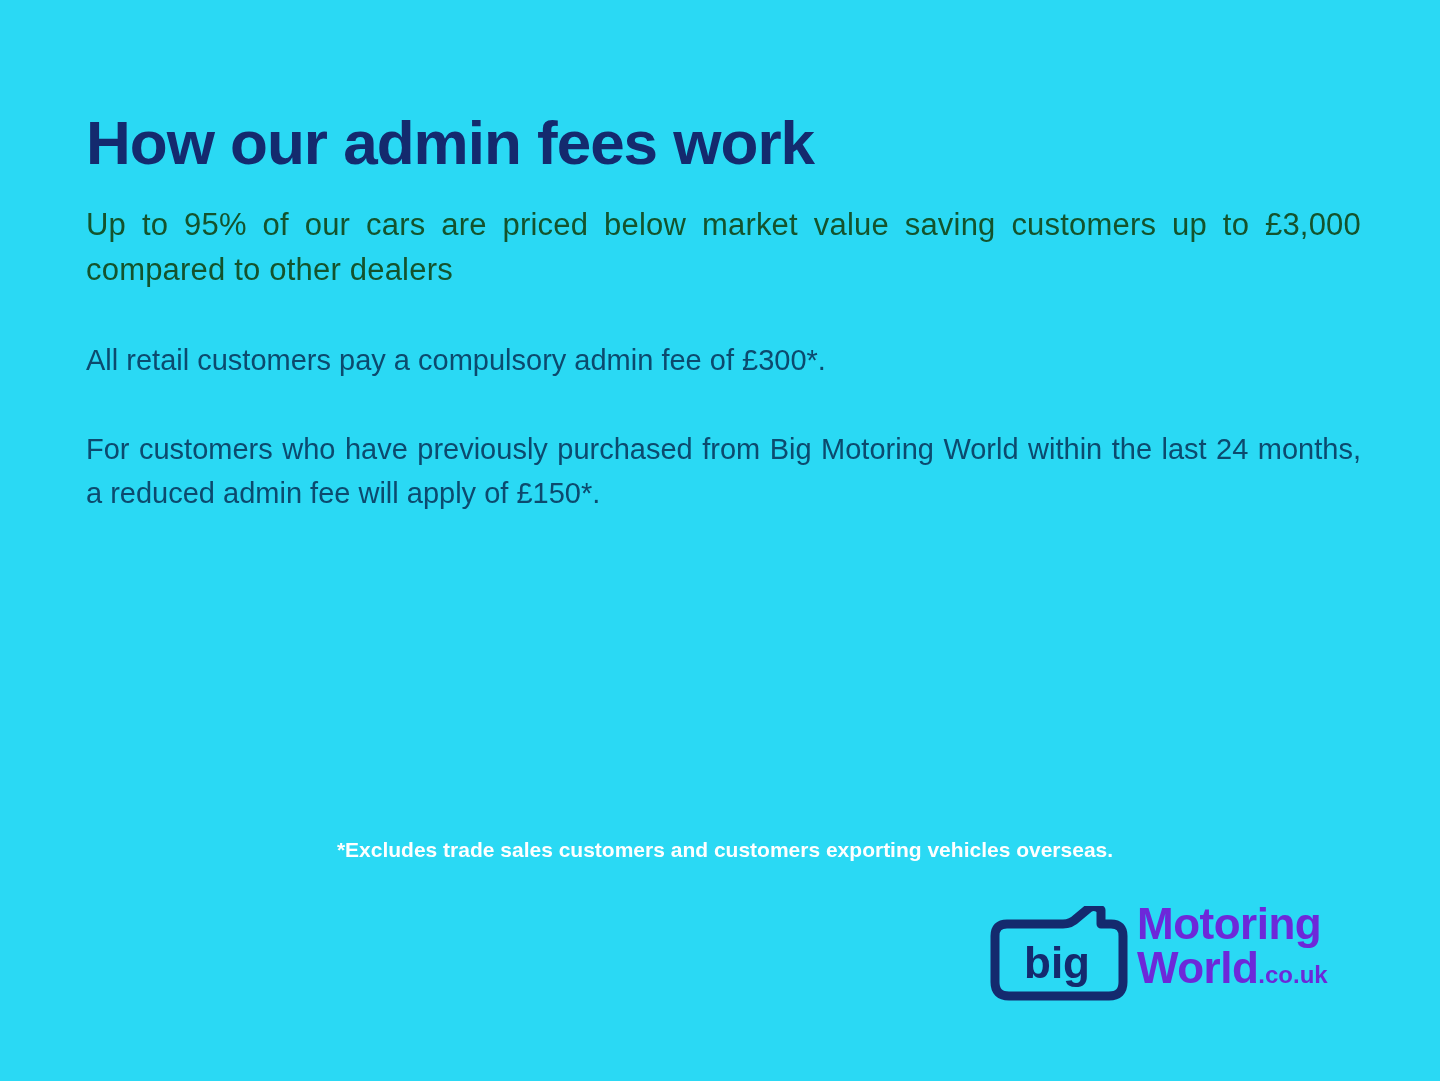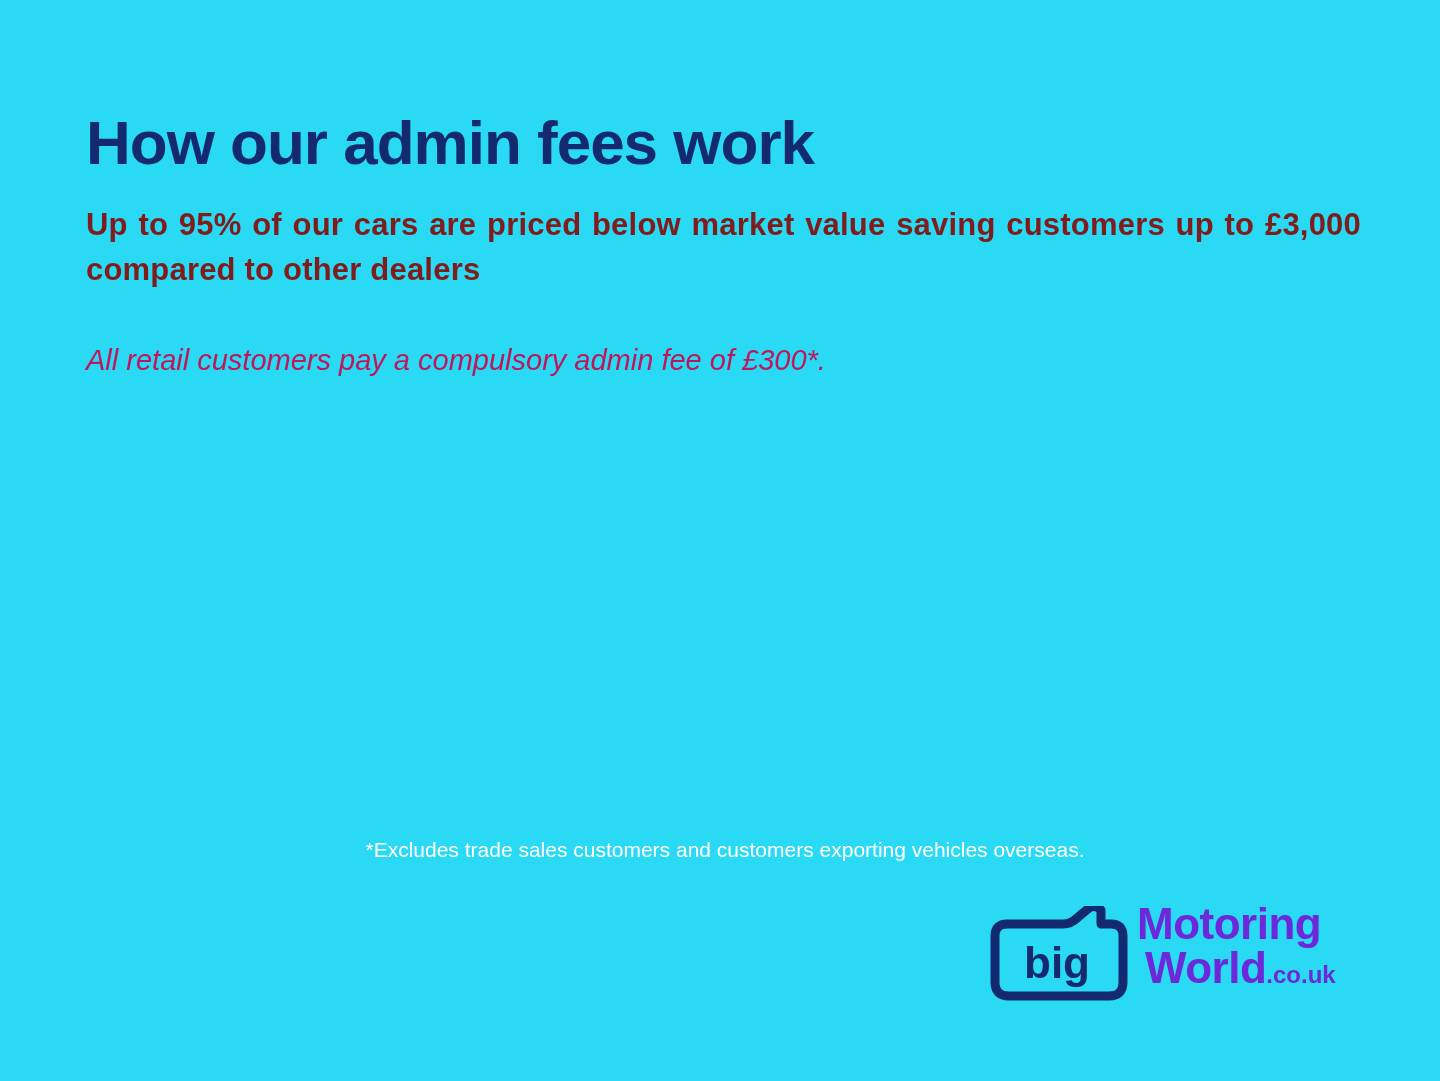--- a/index.html
+++ b/index.html
@@ -30,50 +30,49 @@
   .title {
     color: #142a6e;
     font-size: 62px;
     font-weight: bold;
     letter-spacing: -1px;
     line-height: 1.05;
     margin: 0 0 28px 0;
     white-space: nowrap;
   }
   .subtitle {
-    color: #7f1d1d;
+    color: #14532d;
     font-size: 31px;
-    font-weight: bold;
+    font-weight: normal;
     line-height: 1.45;
     text-align: justify;
     text-align-last: left;
     letter-spacing: 0.2px;
     margin: 16px 0 46px 0;
     width: 1275px;
   }
   .para {
-    color: #be185d;
+    color: #0c4a6e;
     font-size: 29px;
     line-height: 1.5;
     text-align: justify;
     text-align-last: left;
     margin: 0 16px 46px 0;
     width: 1275px;
     font-weight: 400;
-    font-style: italic;
   }
   .footnote {
     position: absolute;
     left: 86px;
     top: 838px;
     width: 1278px;
     text-align: center;
     color: #ffffff;
     font-size: 21px;
-    font-weight: normal;
+    font-weight: bold;
   }
   
   .logo {
     position: absolute;
     left: 985px;
     top: 898px;
     width: 385px;
     height: 120px;
   }
   .logo-mark {
@@ -91,21 +90,20 @@
     width: 235px;
     color: #6d28d9;
     font-weight: bold;
     font-size: 44px;
     line-height: 1.0;
     letter-spacing: -0.5px;
   }
   .logo-text .line2 {
     display: block;
     white-space: nowrap;
-    margin-left: 8px;
   }
   .logo-tld {
     font-size: 24px;
     font-weight: bold;
     letter-spacing: 0;
   }
   .sr {
     position: absolute;
     width: 1px; height: 1px; overflow: hidden; clip: rect(0 0 0 0);
   }
@@ -114,20 +112,21 @@
 <body>
 
 <div class="slide">
 
   <div class="content">
     <h1 class="title">How our admin fees work</h1>
 
     <p class="subtitle">Up to 95% of our cars are priced below market value saving customers up to £3,000 compared to other dealers</p>
 
     <p class="para">All retail customers pay a compulsory admin fee of £300*.</p>
+    <p class="para">For customers who have previously purchased from Big Motoring World within the last 24 months, a reduced admin fee will apply of £150*.</p>
   </div>
 
   <div class="footnote">*Excludes trade sales customers and customers exporting vehicles overseas.</div>
 
   <div class="logo">
     <div class="logo-mark">
       <svg width="145" height="100" viewBox="0 0 145 100" xmlns="http://www.w3.org/2000/svg">
 
         <path d="M10 30 L10 30 Q10 18 22 18 L78 18 Q86 18 92 12 L104 2 Q110 -2 116 4 L116 18 L126 18 Q138 18 138 30 L138 76 Q138 90 124 90 L24 90 Q10 90 10 76 Z" fill="none" stroke="#142a6e" stroke-width="9" stroke-linejoin="round"></path>
         <text x="72" y="72" font-family="'Liberation Sans', sans-serif" font-size="44" font-weight="bold" fill="#142a6e" text-anchor="middle">big</text>

